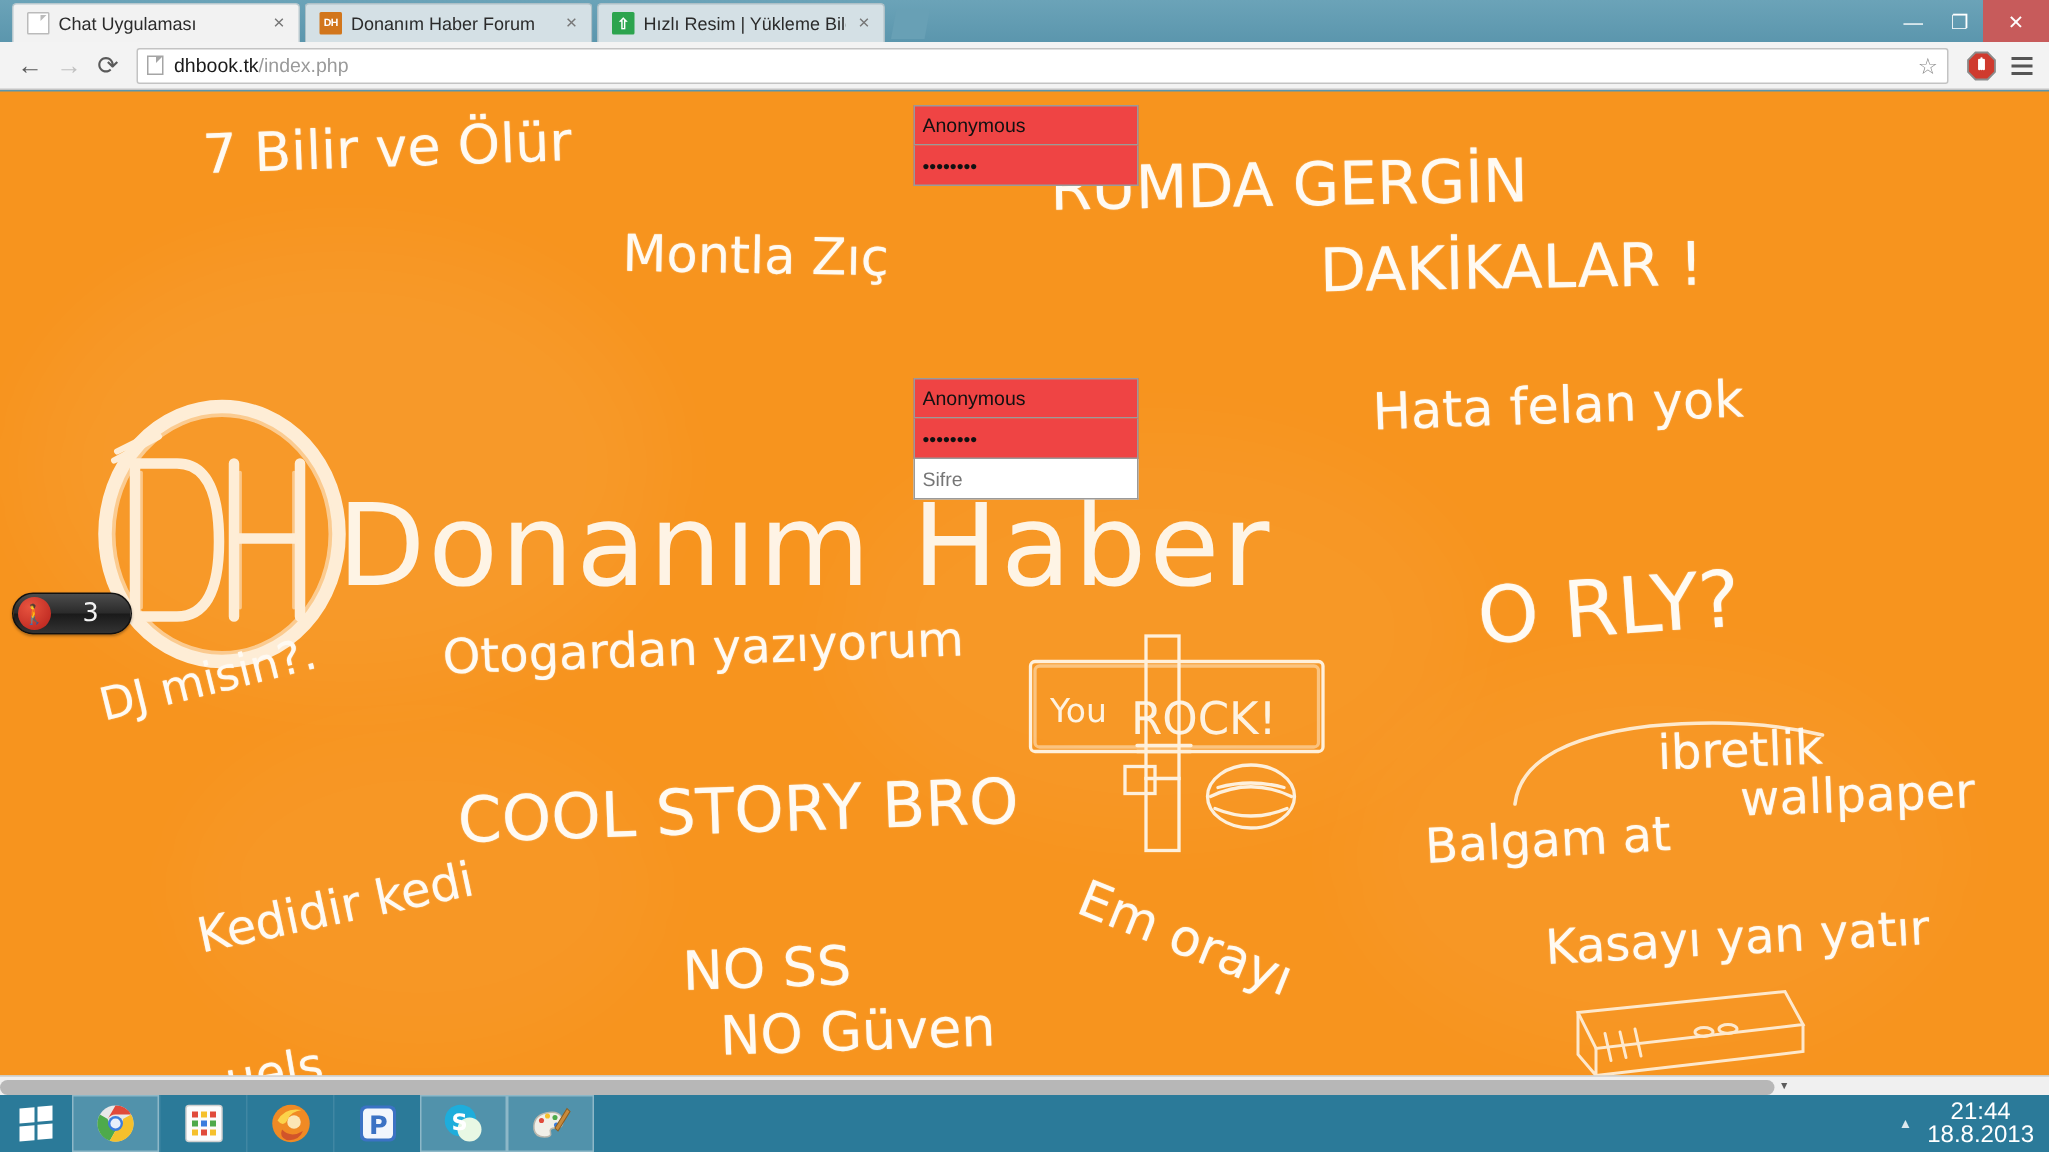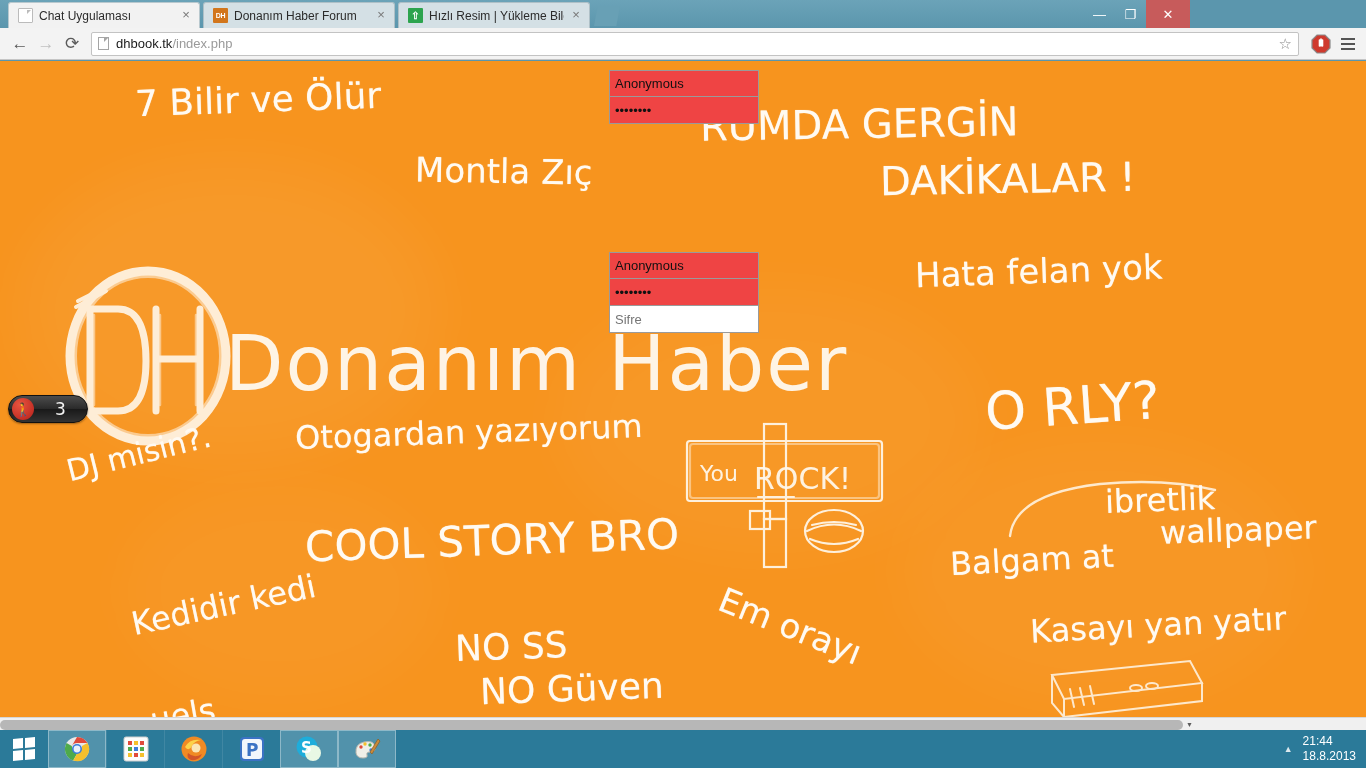--- a/index.html
+++ b/index.html
@@ -11,21 +11,21 @@
   }
 
   
   #browser-window {
     position: absolute; left: 0; top: 0; width: 1366px; height: 730px;
     background: #5b96ad;
   }
 
   
   #tab-strip {
-    position: absolute; left: 0; top: 0; width: 1190px; height: 28px;
+    position: absolute; left: 0; top: 0; width: 1366px; height: 28px;
     background: linear-gradient(to bottom,#6ba3b8,#5b96ad);
   }
   .tab {
     position: absolute; top: 2px; height: 26px;
     background: #f2f2f2;
     border-top-left-radius: 3px; border-top-right-radius: 3px;
     border: 1px solid #b8c8ce; border-bottom: none;
     display: flex; align-items: center;
     padding: 0 6px 0 9px;
     cursor: default;
@@ -208,21 +208,21 @@
   .tb-item {
     width: 58px; display: flex; align-items: center; justify-content: center;
     cursor: pointer; border-left: 1px solid rgba(255,255,255,.10);
   }
   .tb-item.active { background: rgba(255,255,255,.18); border: 1px solid rgba(255,255,255,.35); }
   #tray {
     margin-left: auto; display: flex; align-items: center;
     padding-right: 10px; gap: 10px;
   }
   #tray-arrow { color: #dce9ee; font-size: 9px; cursor: pointer; }
-  #clock { text-align: left; color: #fff; font-size: 12px; line-height: 15px; cursor: pointer;}
+  #clock { text-align: center; color: #fff; font-size: 16px; line-height: 15px; cursor: pointer;}
 </style>
 </head>
 <body>
 
 <div id="browser-window">
 
   <div id="tab-strip">
 
     <div class="tab" style="left:8px;width:192px;">
       <span class="tab-favicon fav-doc"></span>

